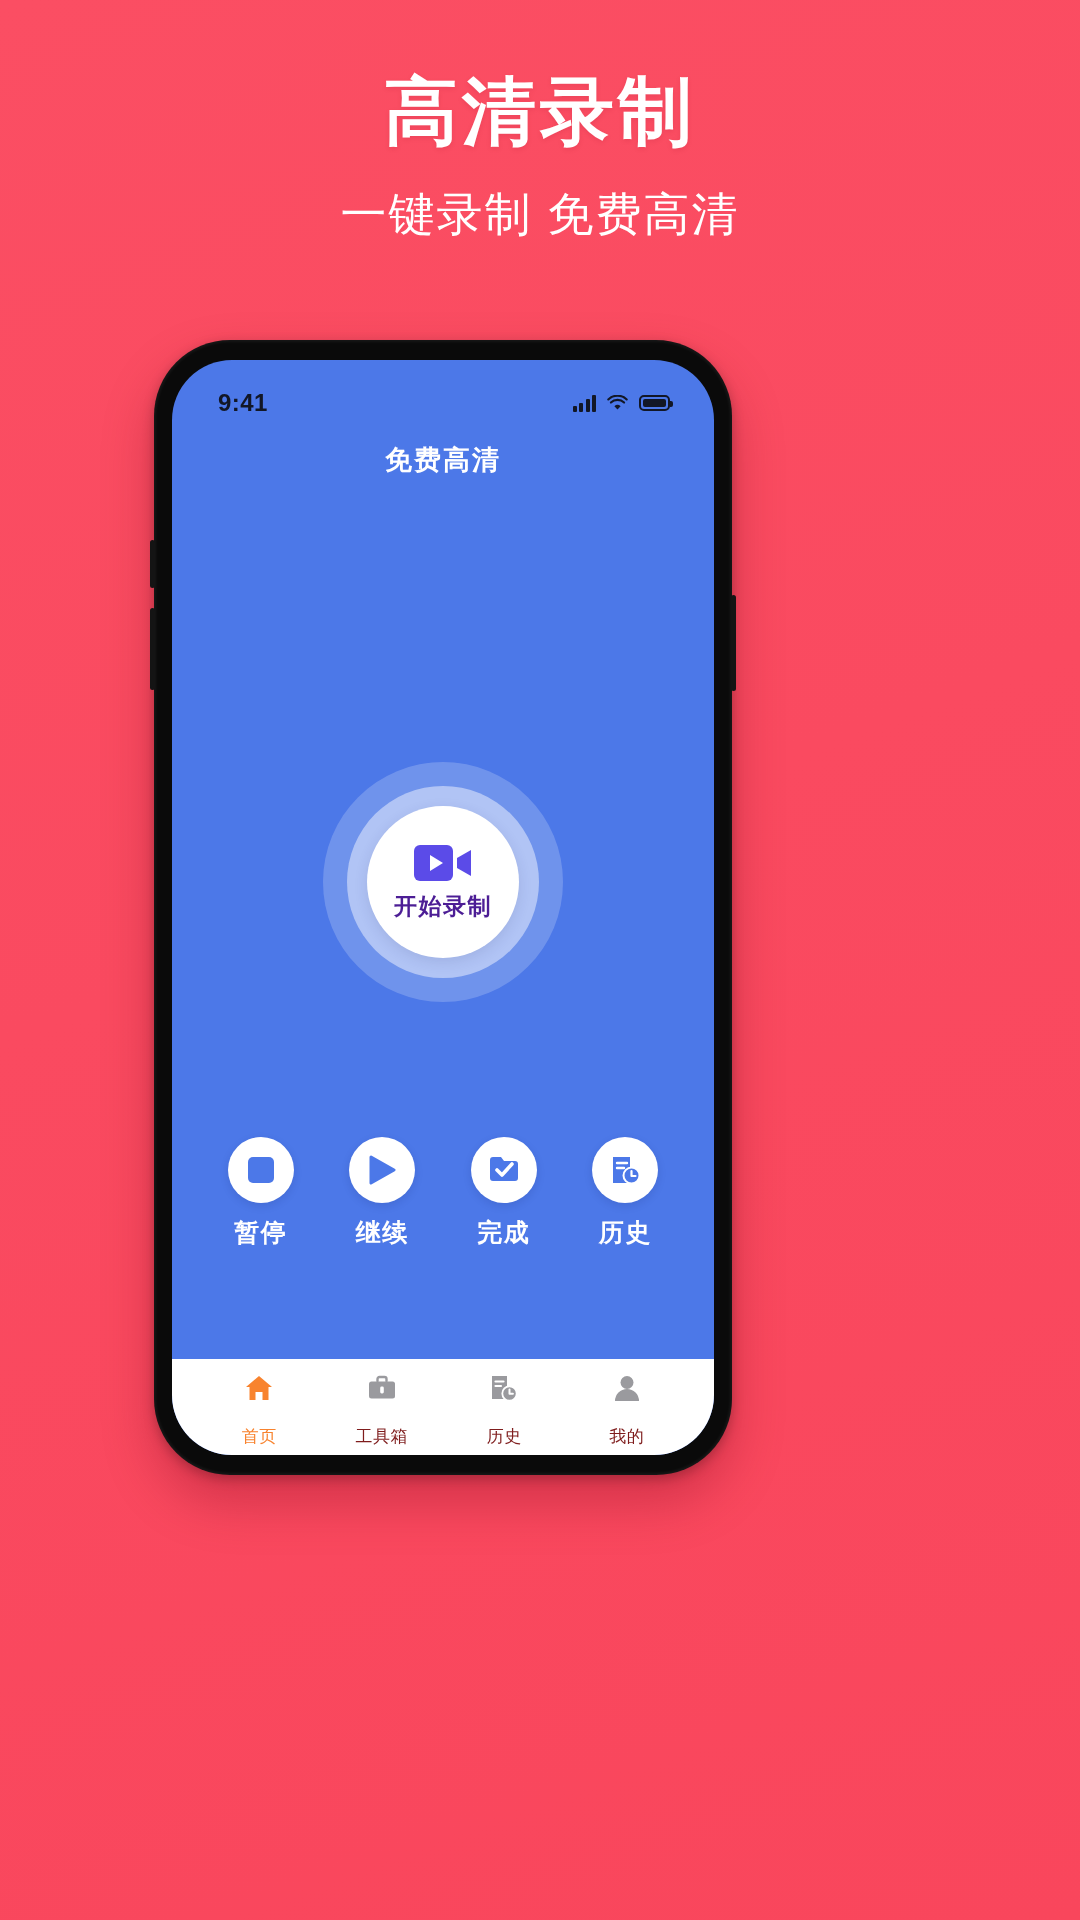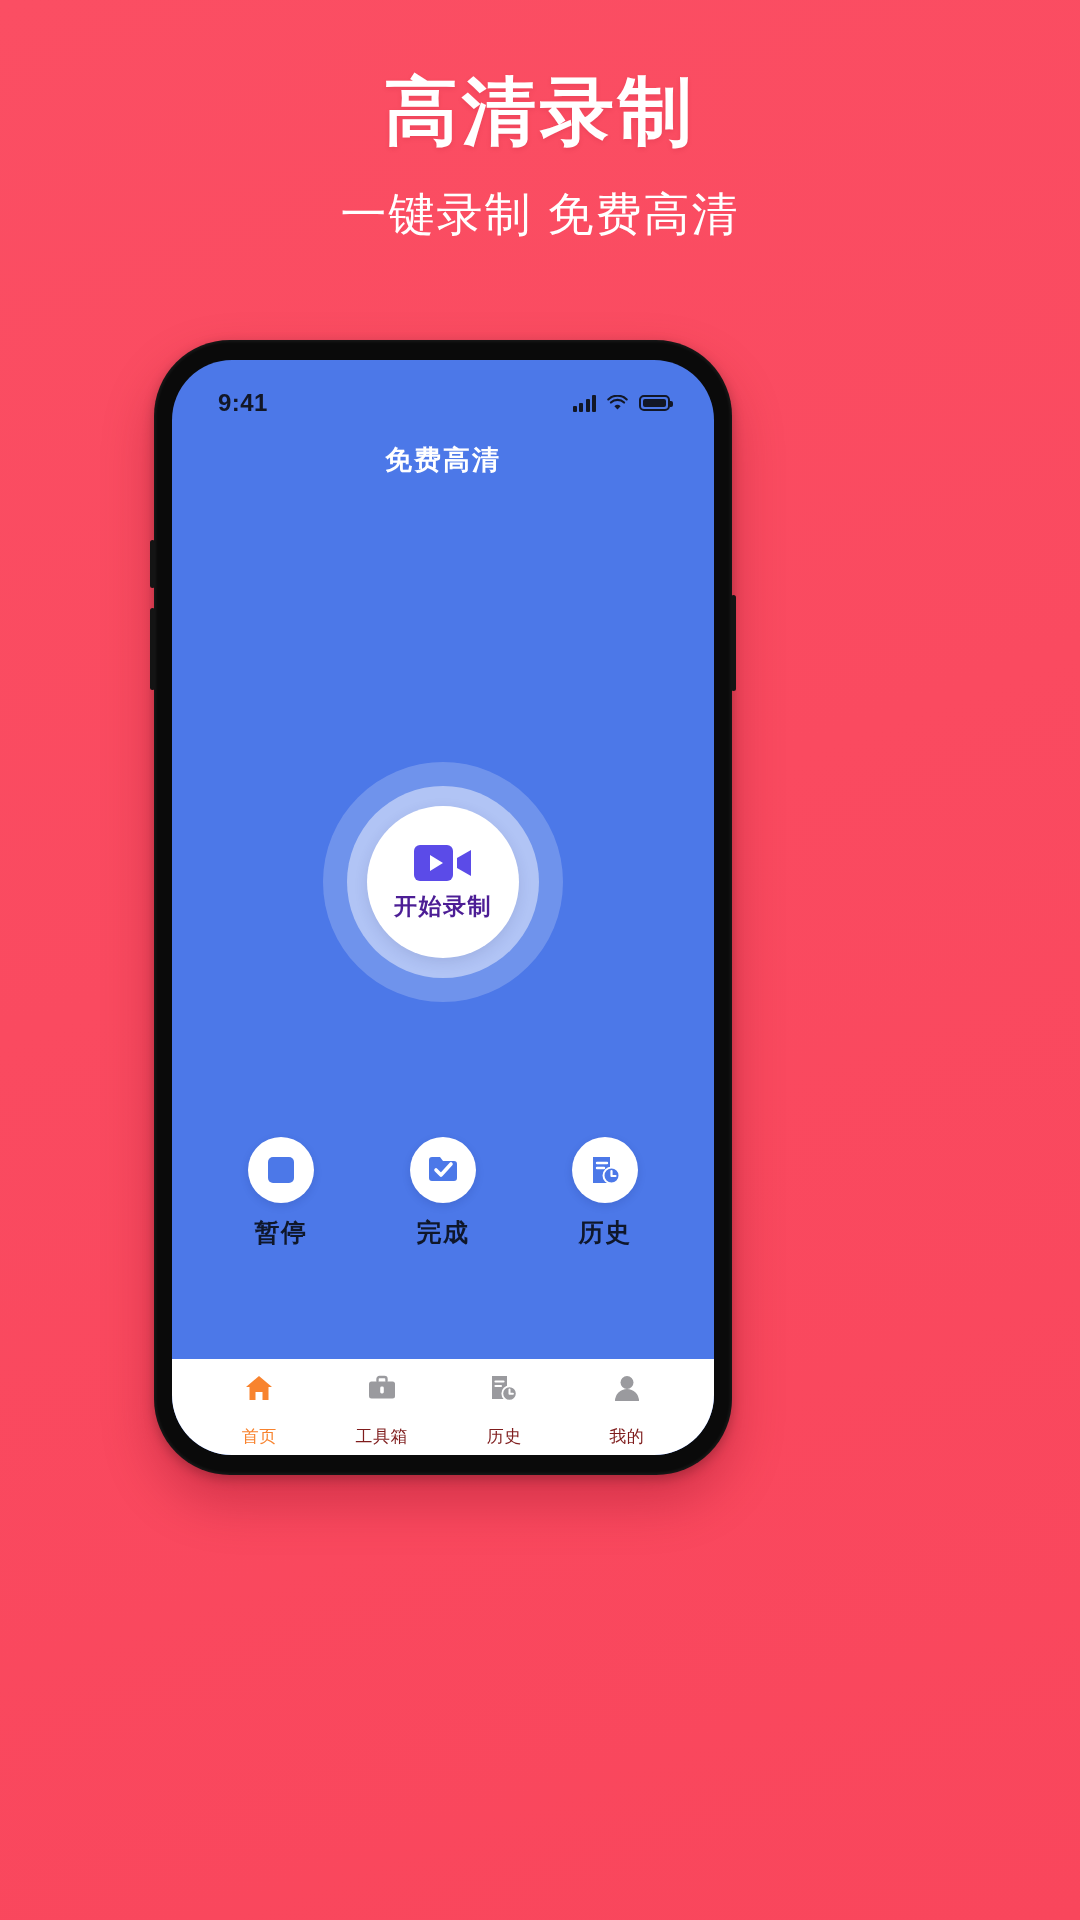--- a/index.html
+++ b/index.html
@@ -121,21 +121,21 @@
   .action{
     display:flex; flex-direction:column; align-items:center; gap:13px;
     width:104px;
   }
   .action-circle{
     width:66px; height:66px; border-radius:50%; background:#FFFFFF;
     display:flex; align-items:center; justify-content:center;
     box-shadow:0 3px 9px rgba(22,38,100,.14);
   }
   .action-label{
-    font-size:25px; font-weight:bold; color:#0f172a; letter-spacing:1.5px;
+    font-size:25px; font-weight:bold; color:#ffffff; letter-spacing:1.5px;
   }
 
   
   .tabbar{
     flex:0 0 96px;
     background:#FFFFFF;
     display:flex; align-items:flex-start; justify-content:space-around;
     padding:14px 26px 0 26px;
   }
   .tab{
@@ -207,20 +207,28 @@
 
         <div class="action">
           <div class="action-circle">
             <svg width="26" height="26" viewBox="0 0 26 26">
               <rect x="0" y="0" width="26" height="26" rx="5" fill="#4C78E8"></rect>
             </svg>
           </div>
           <span class="action-label">暂停</span>
         </div>
 
+        <div class="action">
+          <div class="action-circle">
+            <svg width="28" height="30" viewBox="0 0 28 30">
+              <path d="M3 2 L26 15 L3 28 Z" fill="#4C78E8" stroke="#4C78E8" stroke-width="3" stroke-linejoin="round"></path>
+            </svg>
+          </div>
+          <span class="action-label">继续</span>
+        </div>
 
         <div class="action">
           <div class="action-circle">
             <svg width="30" height="28" viewBox="0 0 30 28">
               <path d="M1 4 a3 3 0 0 1 3-3 h8 l3 4 h11 a3 3 0 0 1 3 3 v14 a3 3 0 0 1 -3 3 H4 a3 3 0 0 1 -3 -3 Z" fill="#4C78E8"></path>
               <path d="M8 14 L13 19 L23 8" stroke="#FFFFFF" stroke-width="3.6" fill="none" stroke-linecap="round" stroke-linejoin="round"></path>
             </svg>
           </div>
           <span class="action-label">完成</span>
         </div>

